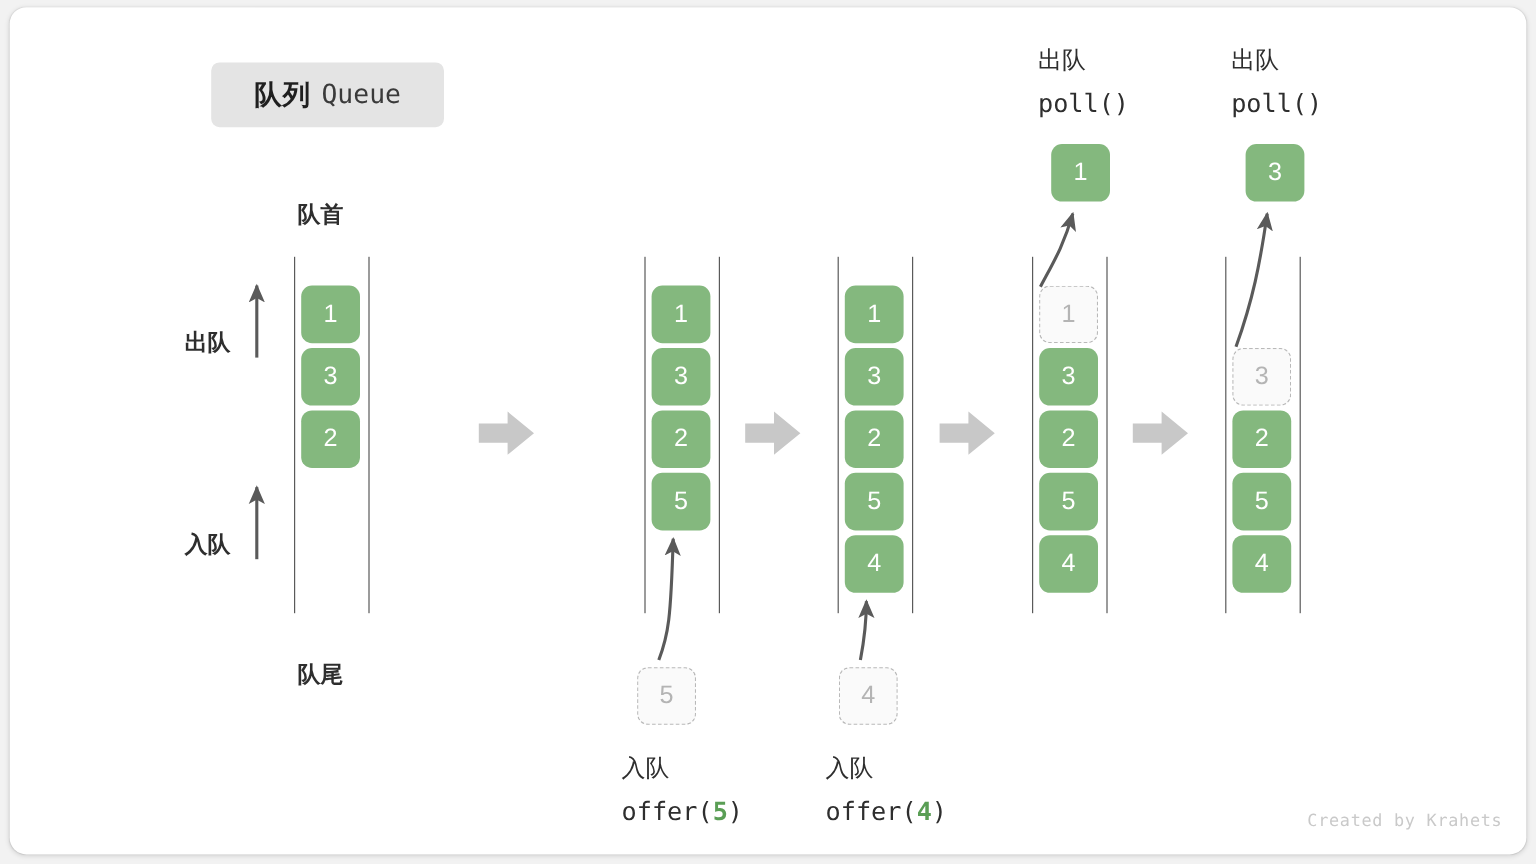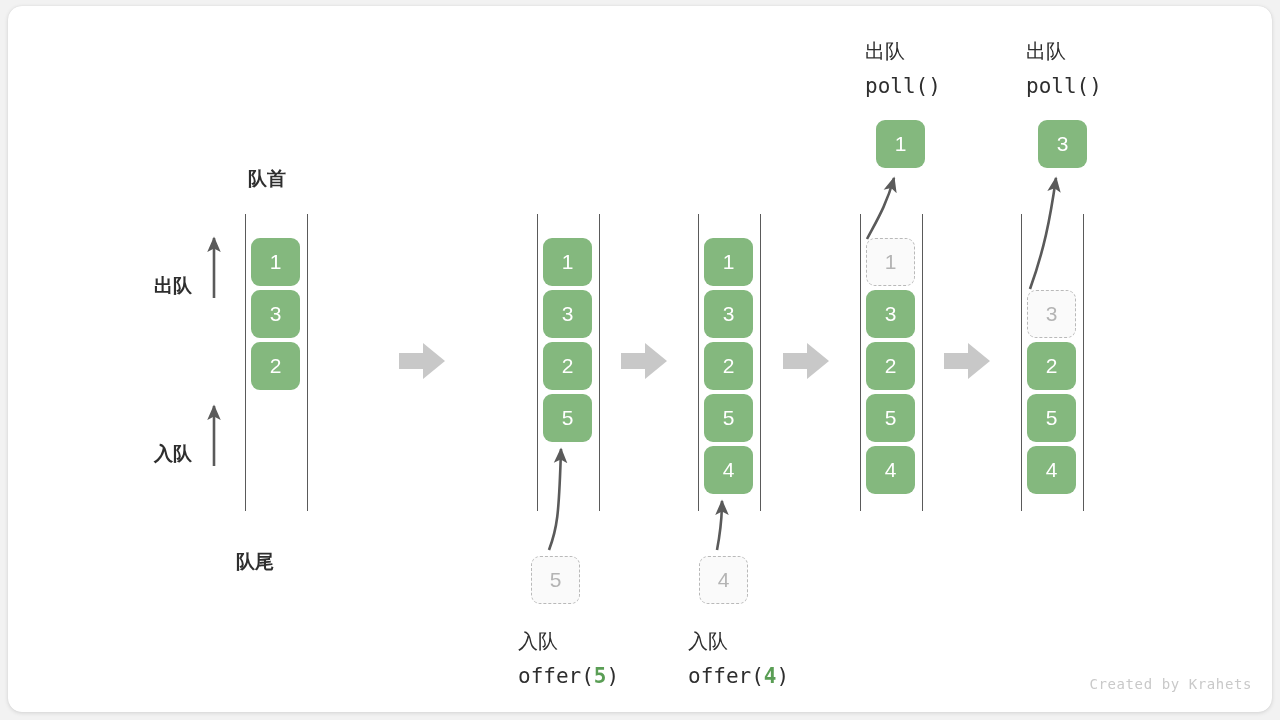--- a/index.html
+++ b/index.html
@@ -159,23 +159,27 @@
     font-size: 14px;
     color: #c9c9c9;
     letter-spacing: 0.6px;
   }
 </style>
 </head>
 <body>
 
 <div class="card">
 
+  <div class="title-chip">
+    <span class="title-cn">队列</span>
+    <span class="title-en">Queue</span>
+  </div>
 
   <div class="lbl-bold" style="left:240px; top:160px;">队首</div>
-  <div class="lbl-bold" style="left:228px; top:543px;">队尾</div>
+  <div class="lbl-bold" style="left:240px; top:543px;">队尾</div>
   <div class="lbl-bold" style="left:146px; top:267px;">出队</div>
   <div class="lbl-bold" style="left:146px; top:435px;">入队</div>
 
   <div class="col" style="left:237px; top:208px;">
     <div class="rail l"></div>
     <div class="rail r"></div>
     <div class="slot filled" style="top:24px;">1</div>
     <div class="slot filled" style="top:76px;">3</div>
     <div class="slot filled" style="top:128px;">2</div>
   </div>

